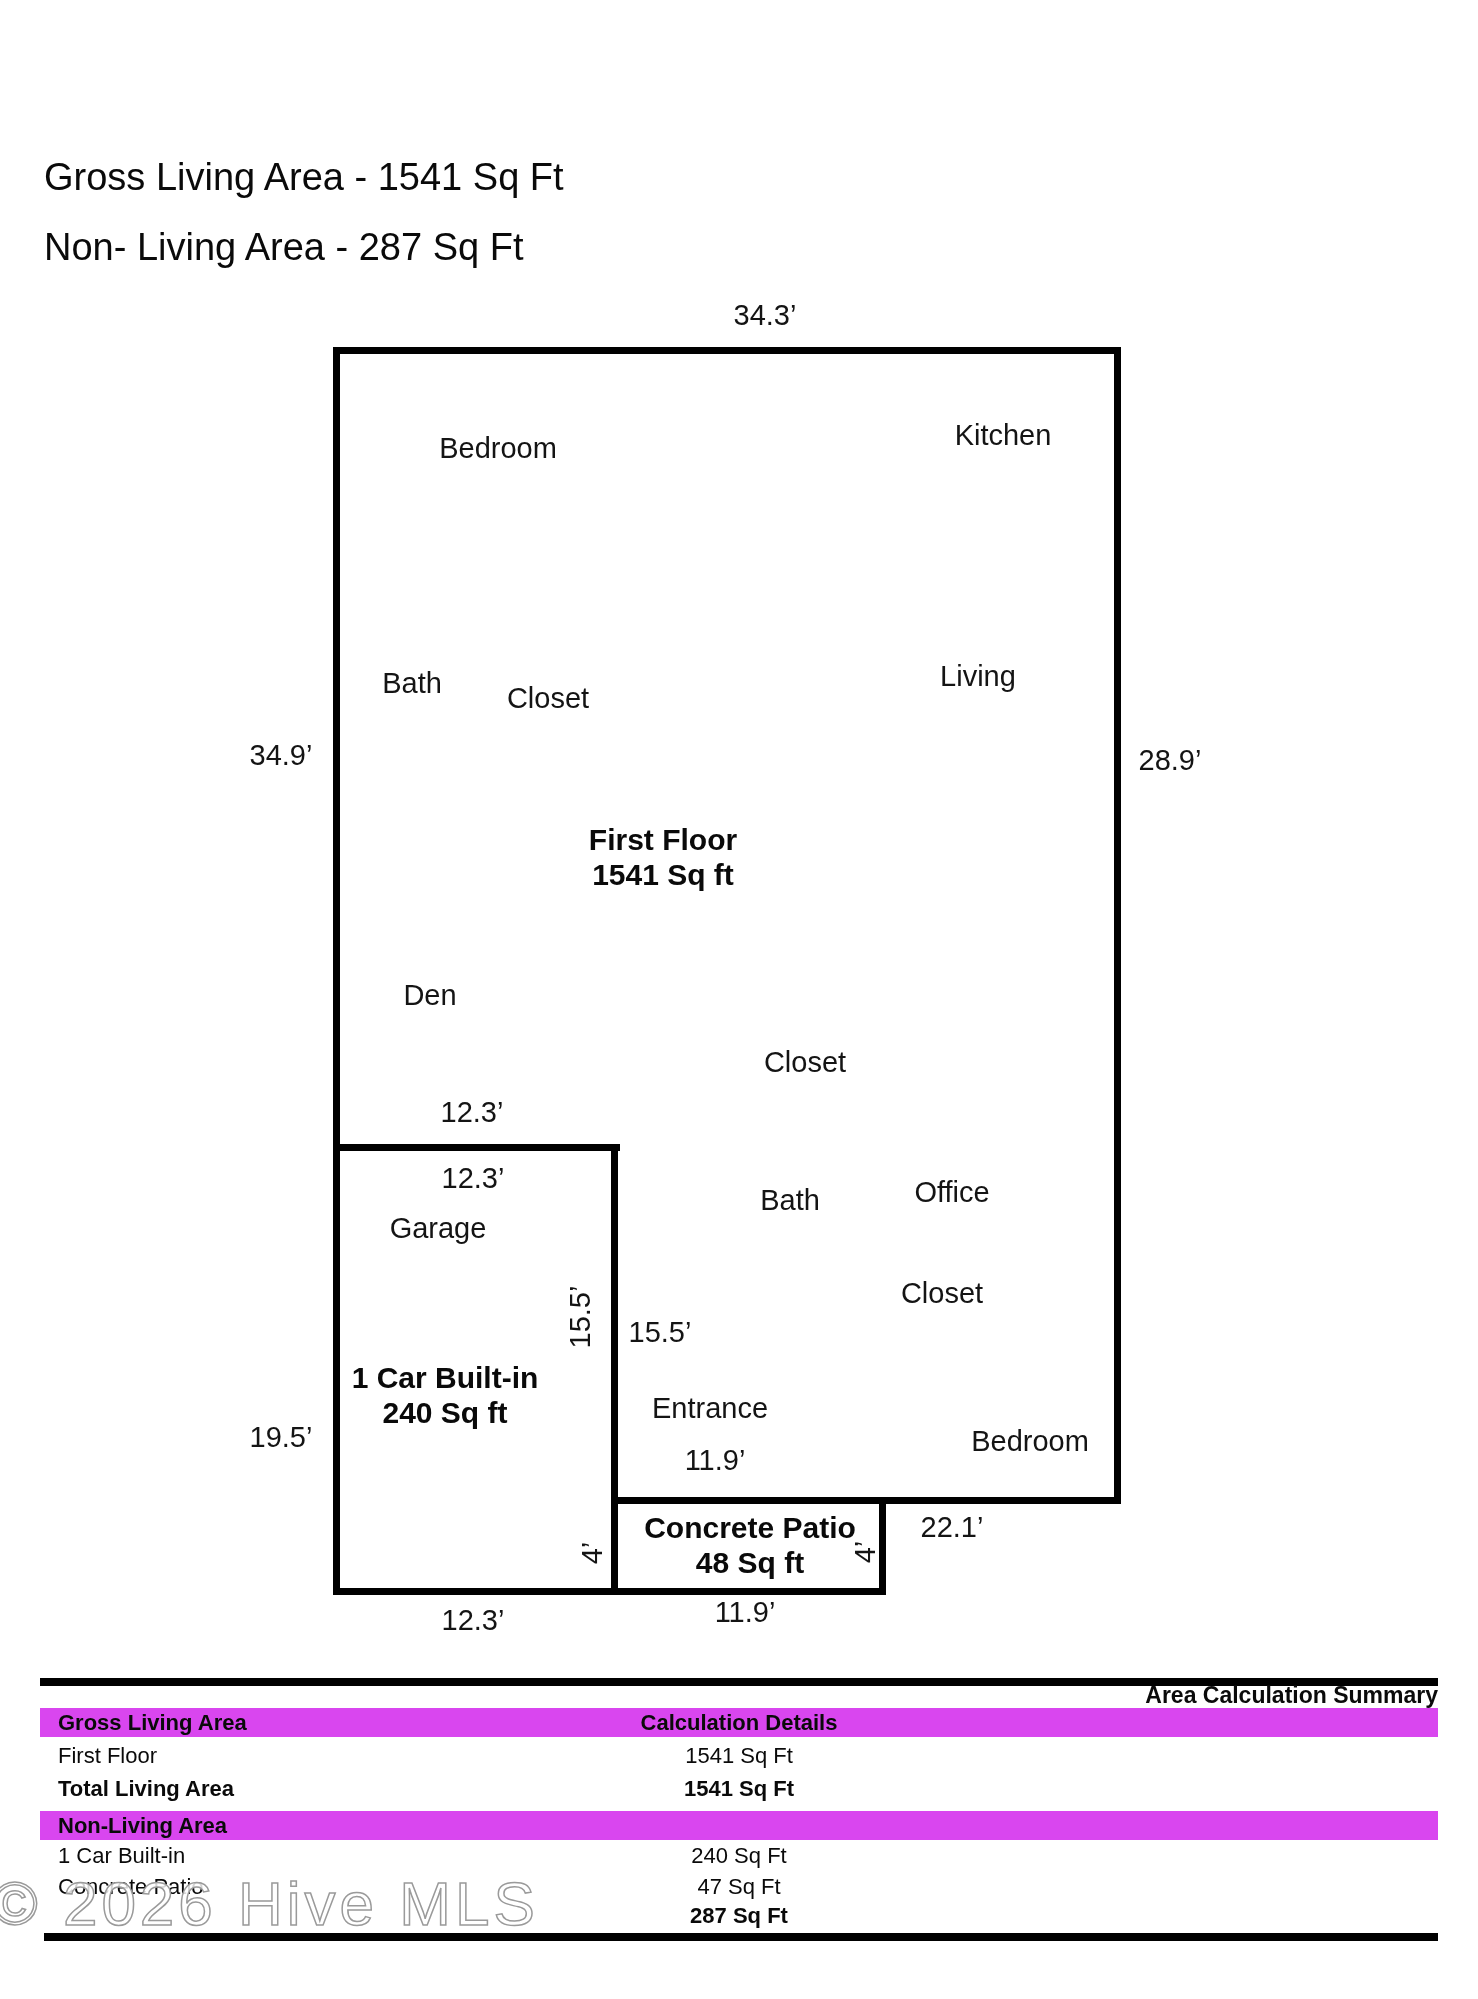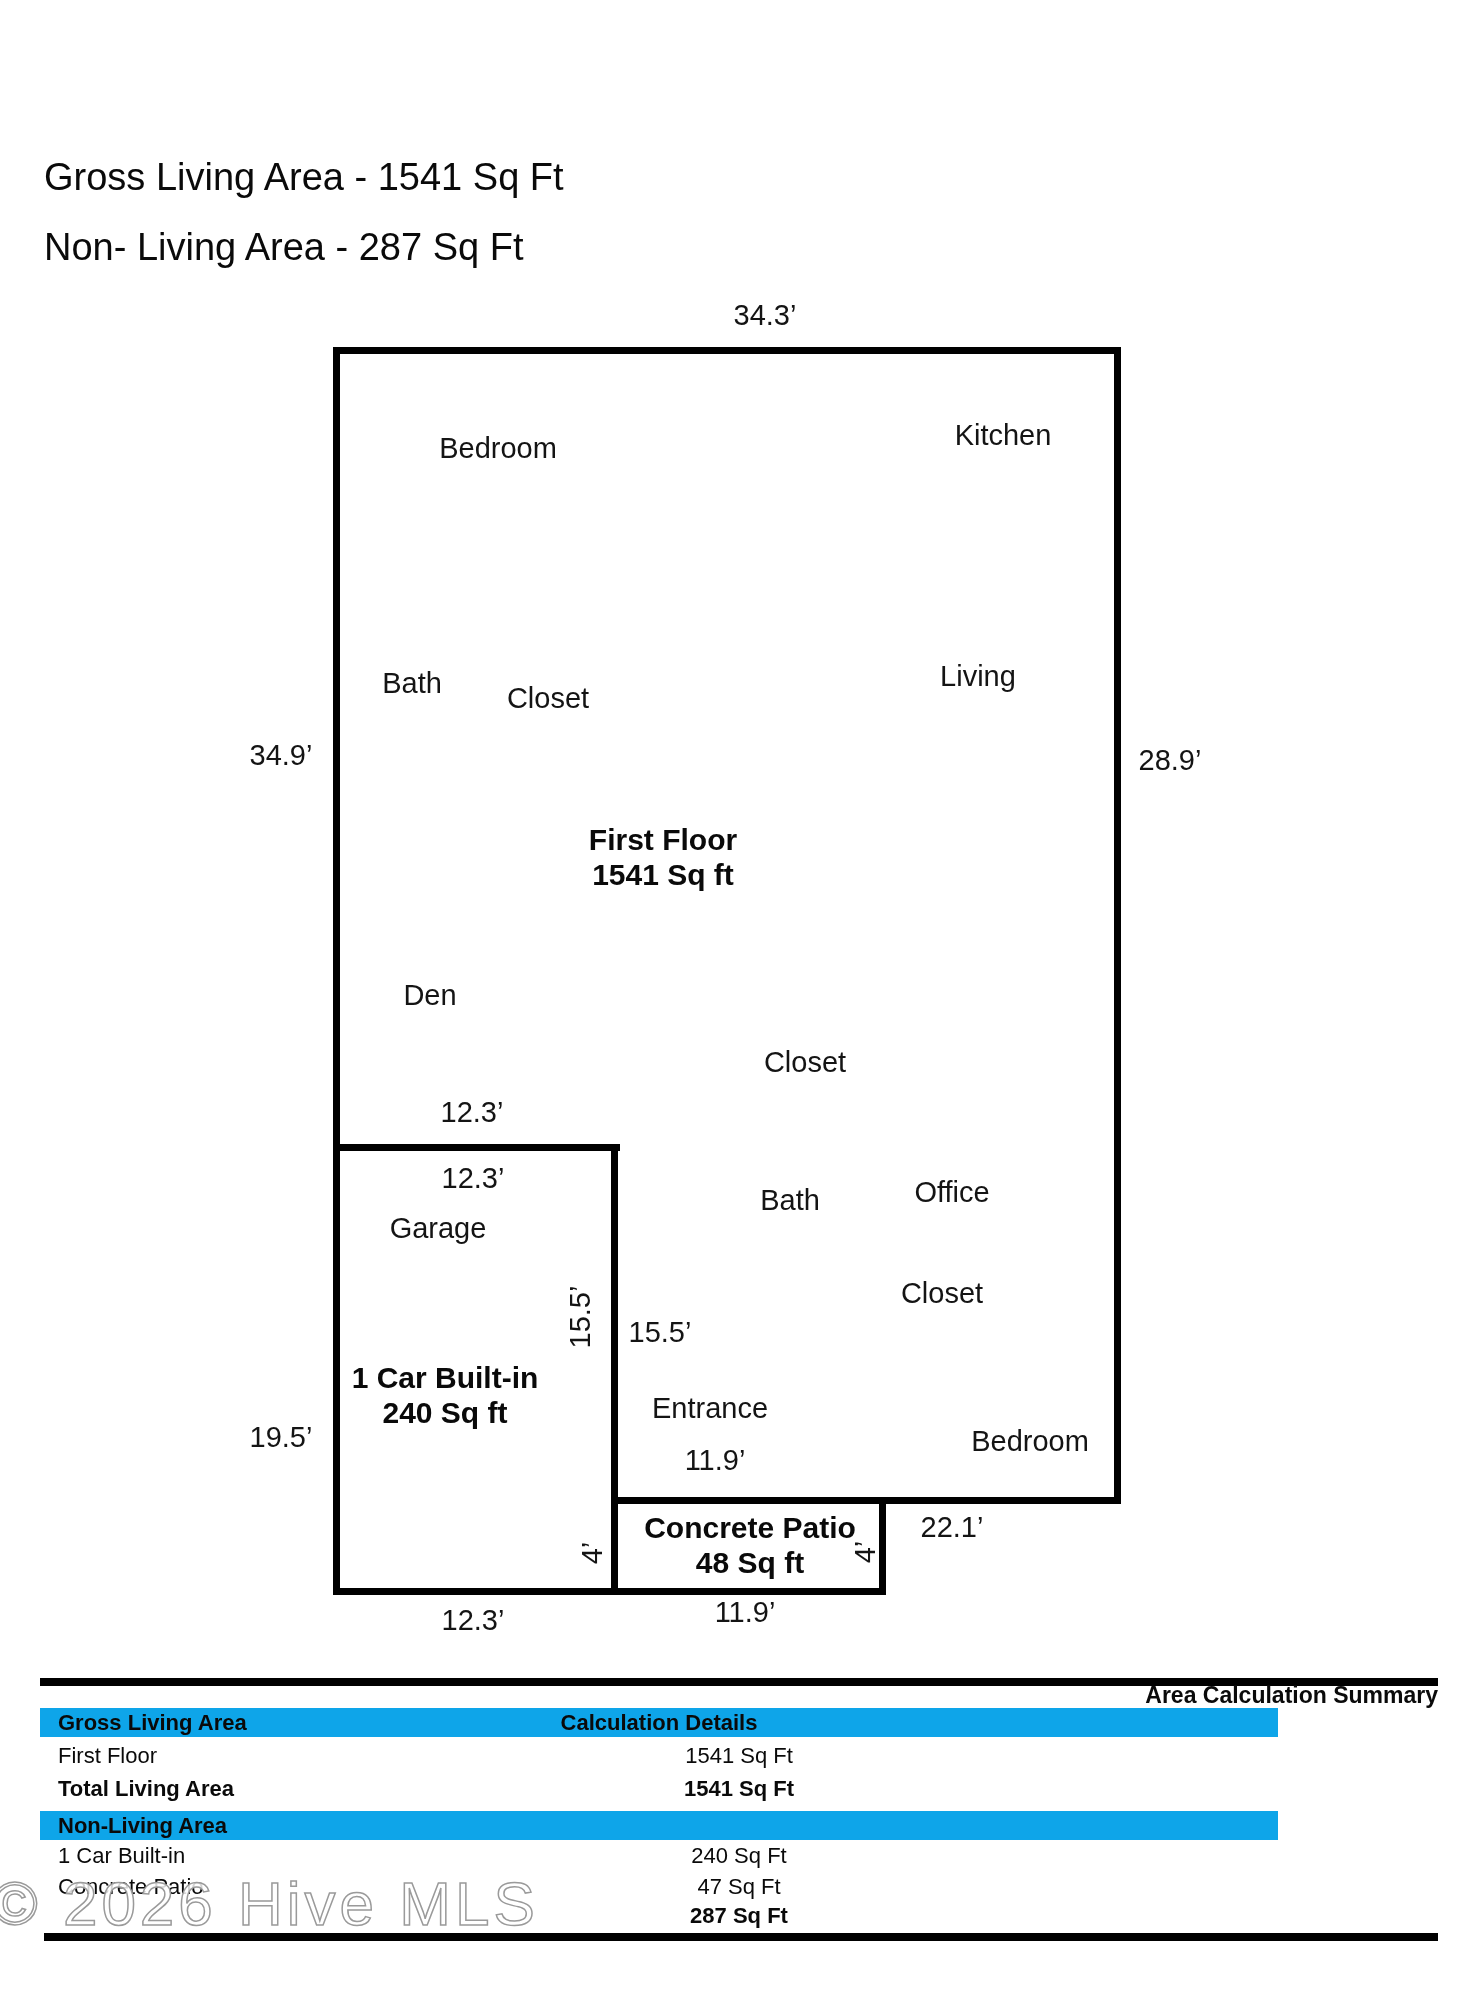--- a/index.html
+++ b/index.html
@@ -16,21 +16,21 @@
   .wall{position:absolute;background:#000;}
 
   
   .lbl{position:absolute;font-size:29px;color:#141414;white-space:nowrap;transform:translate(-50%,-50%);}
   .lbl.rot{transform:translate(-50%,-50%) rotate(-90deg);}
   .area{position:absolute;font-size:30px;font-weight:700;line-height:1.18;color:#0a0a0a;text-align:center;transform:translate(-50%,-50%);white-space:nowrap;}
 
   
   .rule{position:absolute;background:#000;}
   .tbl-title{position:absolute;left:40px;width:1398px;top:1682px;text-align:right;font-size:23px;font-weight:700;color:#0a0a0a;}
-  .grayrow{position:absolute;left:40px;width:1238px;height:29px;background:#0ea5e9;}
+  .grayrow{position:absolute;left:40px;width:1398px;height:29px;background:#d946ef;}
   .grayrow .gl{position:absolute;left:18px;top:2px;font-size:22px;font-weight:700;color:#0a0a0a;}
   .grayrow .gc{position:absolute;left:0;width:100%;top:2px;text-align:center;font-size:22px;font-weight:700;color:#0a0a0a;}
   .trow{position:absolute;left:40px;width:1398px;height:28px;font-size:22px;color:#0a0a0a;}
   .trow .tl{position:absolute;left:18px;top:0;}
   .trow .tv{position:absolute;left:0;width:100%;top:0;text-align:center;}
   .trow.bold{font-weight:700;}
 
   
   .watermark{position:absolute;left:-8px;top:1868px;font-size:62px;font-weight:400;letter-spacing:4px;color:rgba(255,255,255,0.82);-webkit-text-stroke:1.5px #9a9a9a;z-index:6;white-space:nowrap;}
 </style>

